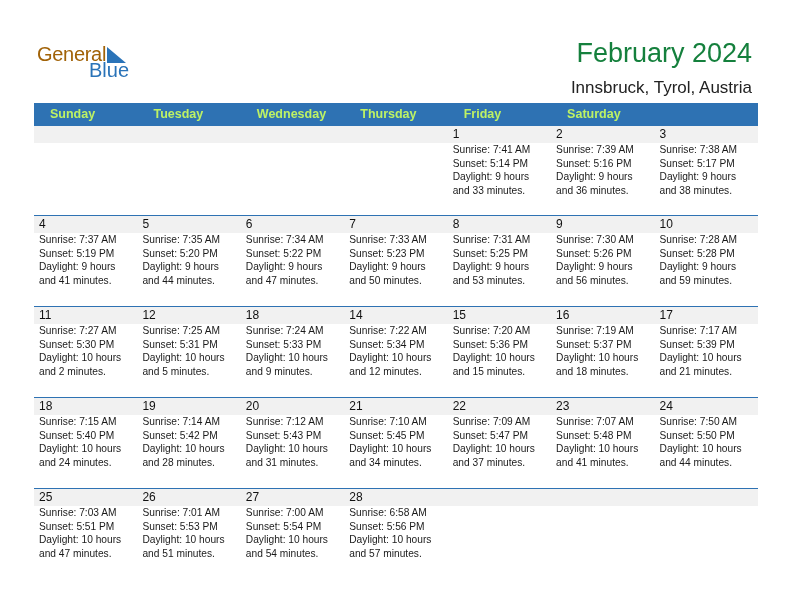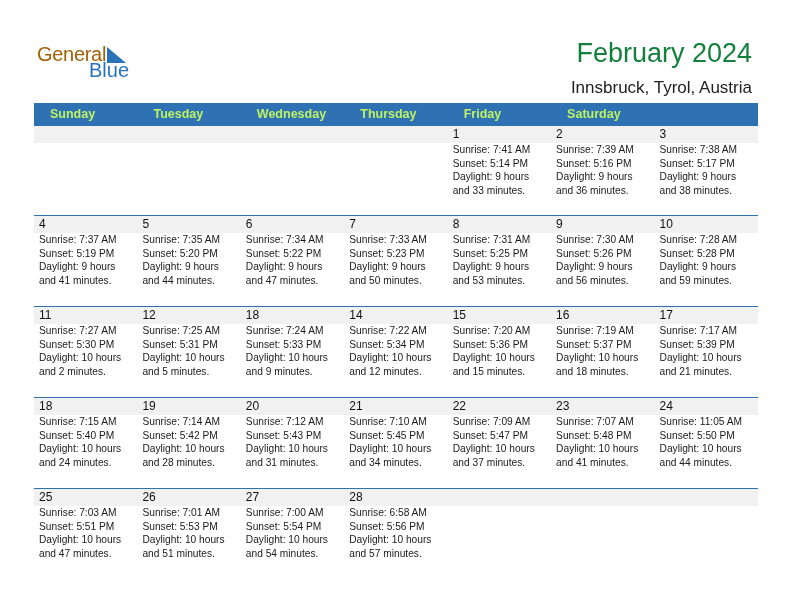--- a/index.html
+++ b/index.html
@@ -245,21 +245,21 @@
           </div>
           <div class="day">
             <div class="num">23</div>
             <div class="info">Sunrise: 7:07 AM</div>
             <div class="info">Sunset: 5:48 PM</div>
             <div class="info">Daylight: 10 hours</div>
             <div class="info">and 41 minutes.</div>
           </div>
           <div class="day">
             <div class="num">24</div>
-            <div class="info">Sunrise: 11:05 AM</div>
+            <div class="info">Sunrise: 7:50 AM</div>
             <div class="info">Sunset: 5:50 PM</div>
             <div class="info">Daylight: 10 hours</div>
             <div class="info">and 44 minutes.</div>
           </div>
         </div>
       </div>
       <div class="week">
         <div class="band"></div>
         <div class="days">
           <div class="day">

